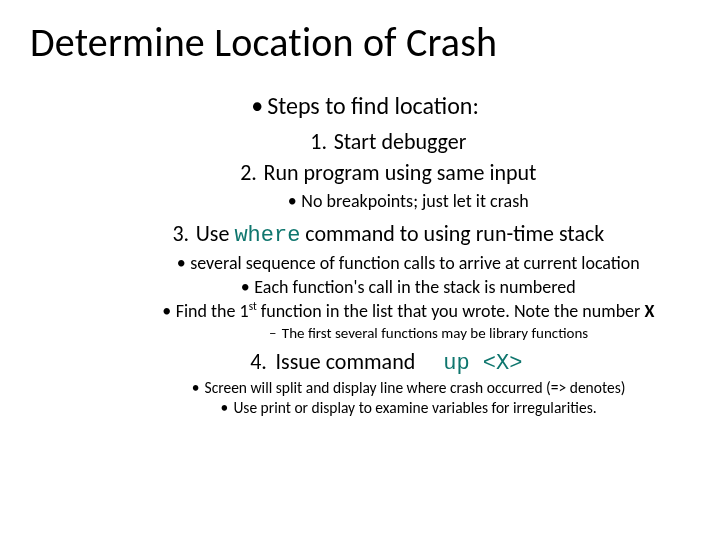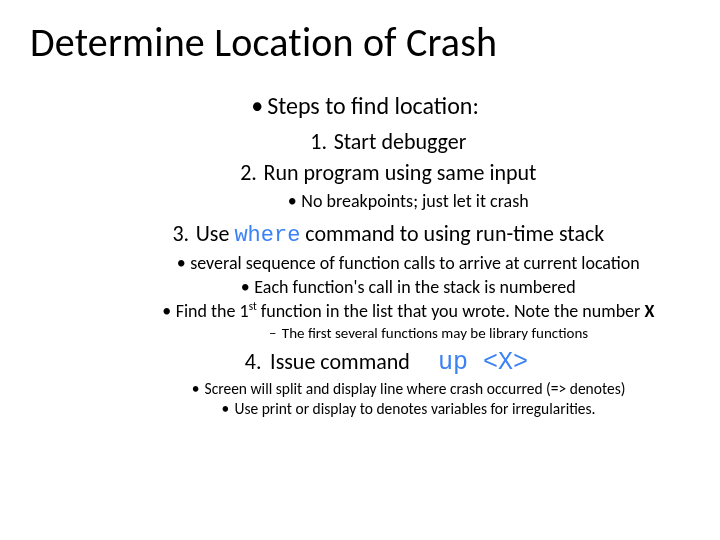--- a/index.html
+++ b/index.html
@@ -50,32 +50,32 @@
   }
   .lvl2b .bullet { display:inline-block; width: 18px; }
   .lvl3 {
     font-size: 15px;
     margin-left: 132px;
     margin-bottom: 2px;
   }
   .lvl3 .dash { display:inline-block; width: 18px; }
   .code {
     font-family: "Courier New", Courier, monospace;
-    color: #3b82f6;
+    color: #0f766e;
   }
   .sup {
     font-size: 0.62em;
     vertical-align: super;
     line-height: 0;
   }
   .gap-sm { height: 4px; }
   .gap-md { height: 6px; }
   .italic { }
   .bold { font-weight: 600; }
-  .step4-cmd { margin-left: 28px; font-size: 25px; }
+  .step4-cmd { margin-left: 28px; font-size: 22px; }
 </style>
 </head>
 <body>
 
 <div class="title">Determine Location of Crash</div>
 
 <div class="lvl0">
   <span class="bullet">•</span><span>Steps to find location:</span>
 </div>
 
@@ -110,14 +110,14 @@
 
 <div class="gap-sm"></div>
 
 <div class="lvl1b">
   <span class="num">4.</span><span>Issue command</span><span class="code step4-cmd">up &lt;X&gt;</span>
 </div>
 <div class="lvl2b">
   <span class="bullet">•</span><span>Screen will split and display line where crash occurred (=&gt; denotes)</span>
 </div>
 <div class="lvl2b">
-  <span class="bullet">•</span><span>Use </span><span class="italic">print</span><span> or </span><span class="italic">display</span><span> to denotes variables for irregularities.</span>
+  <span class="bullet">•</span><span>Use </span><span class="italic">print</span><span> or </span><span class="italic">display</span><span> to examine variables for irregularities.</span>
 </div>
 
 </body></html>

